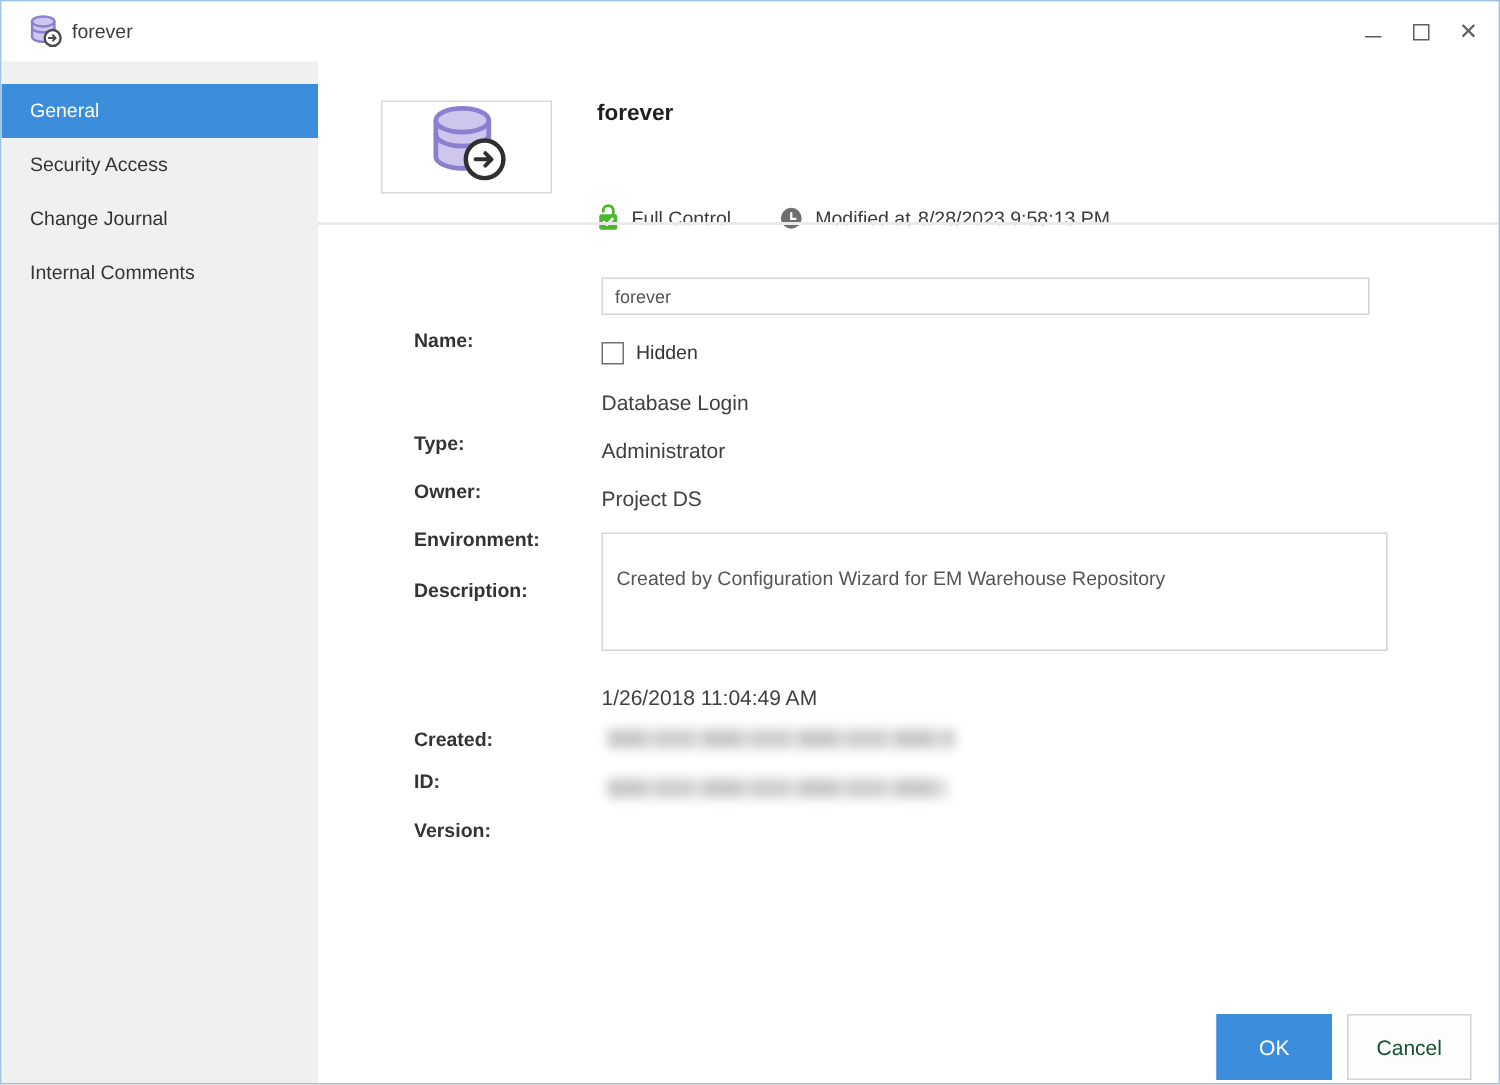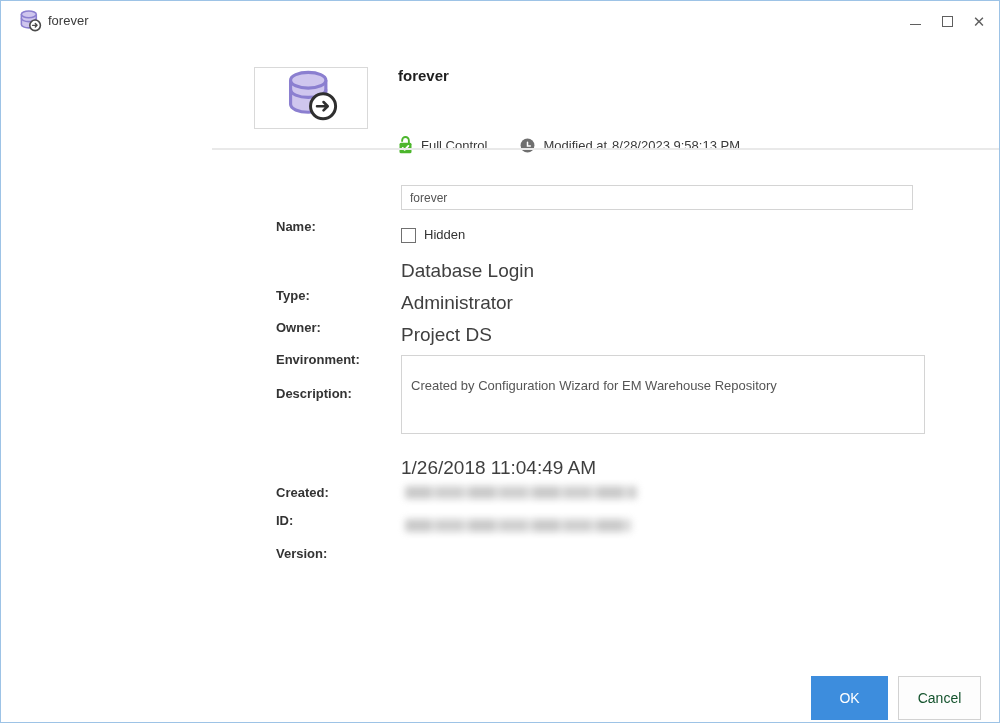--- a/index.html
+++ b/index.html
@@ -31,21 +31,21 @@
     border:1px solid #d9d9d9; background:#fff; display:flex; align-items:center; justify-content:center; }
   .entity-title{ position:absolute; left:186px; top:26px; font-size:15px; font-weight:bold; color:#1f1f1f; }
   .perm-row{ position:absolute; left:186px; top:61px; height:20px; display:flex; align-items:center;margin-top:33px; }
   .perm-label{ font-size:13px; color:#3a3a3a; margin-left:8px; }
   .mod-icon{ margin-left:33px; }
   .mod-label{ font-size:13px; color:#3a3a3a; margin-left:8px; }
   .mod-value{ font-size:13px; color:#3a3a3a; margin-left:5px; }
   .divider{ position:absolute; left:0; right:0; top:107px; height:2px; background:#e9e9e9; }
   
   .flabel{ position:absolute; left:64px; font-size:13px; font-weight:bold; color:#333;margin-top:28px; }
-  .fvalue{ position:absolute; left:189px; font-size:19px; color:#3f3f3f; }
+  .fvalue{ position:absolute; left:189px; font-size:14px; color:#3f3f3f; }
   .name-input{ position:absolute; left:189px; top:144px; width:512px; height:25px;
     border:1px solid #d4d4d4; font-size:12px; color:#555; padding:0 8px;
     font-family:"Liberation Sans", sans-serif; outline:none; background:#fff; }
   .hidden-cb{ position:absolute; left:189px; top:187px; width:15px; height:15px;
     accent-color:#fff; appearance:none; border:1px solid #707070; background:#fff; cursor:pointer; }
   .hidden-lbl{ position:absolute; left:212px; top:186px; font-size:13px; color:#333; }
   .desc-area{ position:absolute; left:189px; top:314px; width:524px; height:79px;
     border:1px solid #d4d4d4; font-size:13px; color:#555; padding:22px 9px; resize:none;
     font-family:"Liberation Sans", sans-serif; outline:none; background:#fff; }
   .blurred{ position:absolute; height:13px; border-radius:2px;
@@ -80,20 +80,28 @@
         </div>
       <div class="wc">
           <span class="max-glyph"></span>
         </div>
       <div class="wc">
           <span class="close-glyph">✕</span>
         </div>
     </div>
   </div>
 
+  <div class="sidebar">
+    <div class="side-list">
+      <div class="side-item selected">General</div>
+      <div class="side-item">Security Access</div>
+      <div class="side-item">Change Journal</div>
+      <div class="side-item">Internal Comments</div>
+    </div>
+  </div>
 
   <div class="main">
 
     <div class="entity-box">
       <span>
         <svg viewBox="0 0 60 56" width="58" height="52">
           <path d="M8 11 L8 37 A19 8.5 0 0 0 46 37 L46 11" fill="#cfc6ee" stroke="#8b7fd0" stroke-width="3.4"></path>
           <ellipse cx="27" cy="11" rx="19" ry="8.5" fill="#cfc6ee" stroke="#8b7fd0" stroke-width="3.4"></ellipse>
           <path d="M8 21 A19 8.5 0 0 0 46 21" fill="none" stroke="#8b7fd0" stroke-width="3.4"></path>
           <circle cx="43" cy="39" r="13.5" fill="#ffffff" stroke="#2f2f2f" stroke-width="3.2"></circle>

